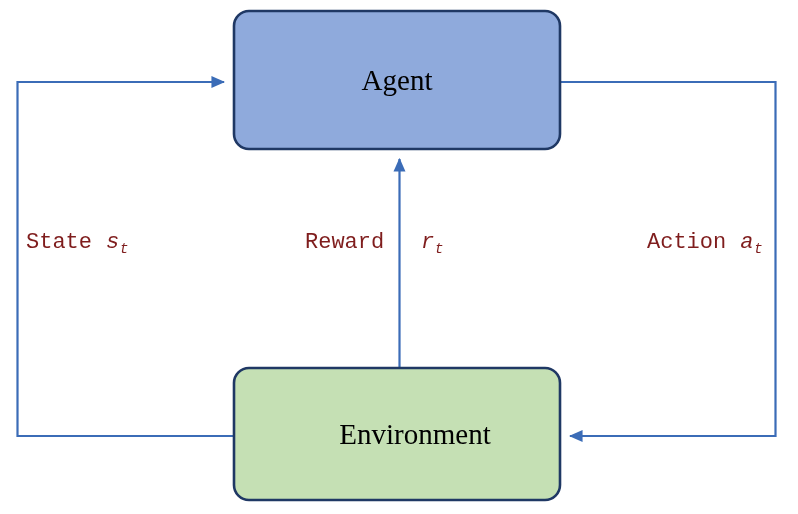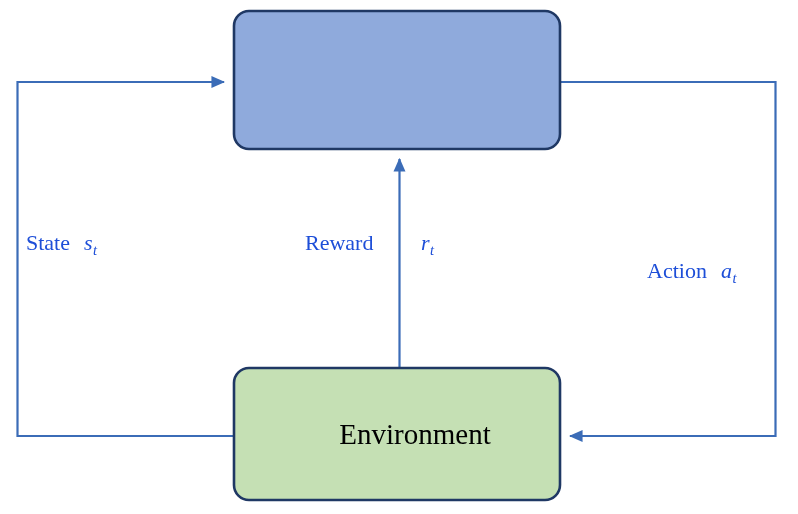--- a/index.html
+++ b/index.html
@@ -40,23 +40,23 @@
     height: 140px;
   }
   #environment-label {
     left: 251px;
     top: 367px;
     width: 328px;
     height: 134px;
   }
   .edge-label {
     position: absolute;
-    font-family: Liberation Serif, serif;
+    font-family: Liberation Mono, monospace;
     font-size: 22px;
-    color: #1d4ed8;
+    color: #7f1d1d;
     white-space: nowrap;
     line-height: 1;
   }
   .edge-label .word {
     font-style: normal;
   }
   .edge-label .sym {
     font-style: italic;
     padding-left: 2px;
   }
@@ -78,21 +78,20 @@
     top: 232px;
     text-align: center;
   }
   #reward-label-sym {
     left: 419px;
     top: 232px;
   }
   #action-label {
     left: 647px;
     top: 232px;
-    margin-top: 28px;
   }
   #action-label .sym { padding-left: 14px; }
 </style>
 </head>
 <body>
 
 <div id="canvas">
 
   <svg class="diagram-svg" viewBox="0 0 798 514">
     <defs>
@@ -105,20 +104,21 @@
 
     <path d="M 561 82 L 775.5 82 L 775.5 436 L 570 436" fill="none" stroke="#3B6CB7" stroke-width="2.2" marker-end="url(#arrow-right)"></path>
 
     <path d="M 399.5 367 L 399.5 159" fill="none" stroke="#3B6CB7" stroke-width="2.2" marker-end="url(#arrow-right)"></path>
 
     <rect x="234" y="11" width="326" height="138" rx="15" ry="15" fill="#8FAADC" stroke="#1F3864" stroke-width="2.6"></rect>
 
     <rect x="234" y="368" width="326" height="132" rx="15" ry="15" fill="#C5E0B4" stroke="#1F3864" stroke-width="2.6"></rect>
   </svg>
 
+  <div class="node-label" id="agent-label">Agent</div>
 
   <div class="node-label" id="environment-label">Environment</div>
 
   <div class="edge-label" id="state-label">
     <span class="word">State</span><span class="sym"><span>s</span><sub>t</sub></span>
   </div>
 
   <div class="edge-label" id="reward-label-word">
     <span class="word">Reward</span>
   </div>

